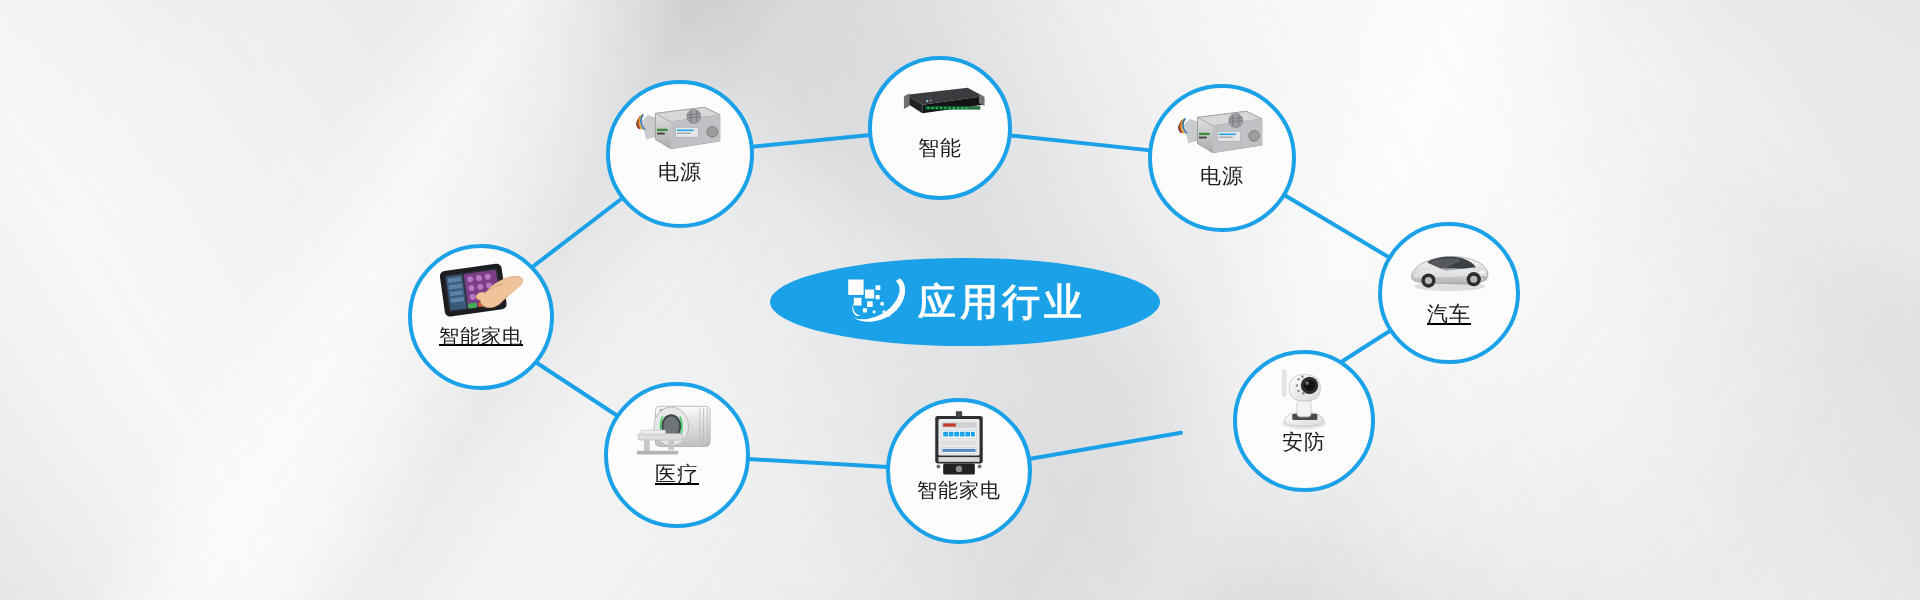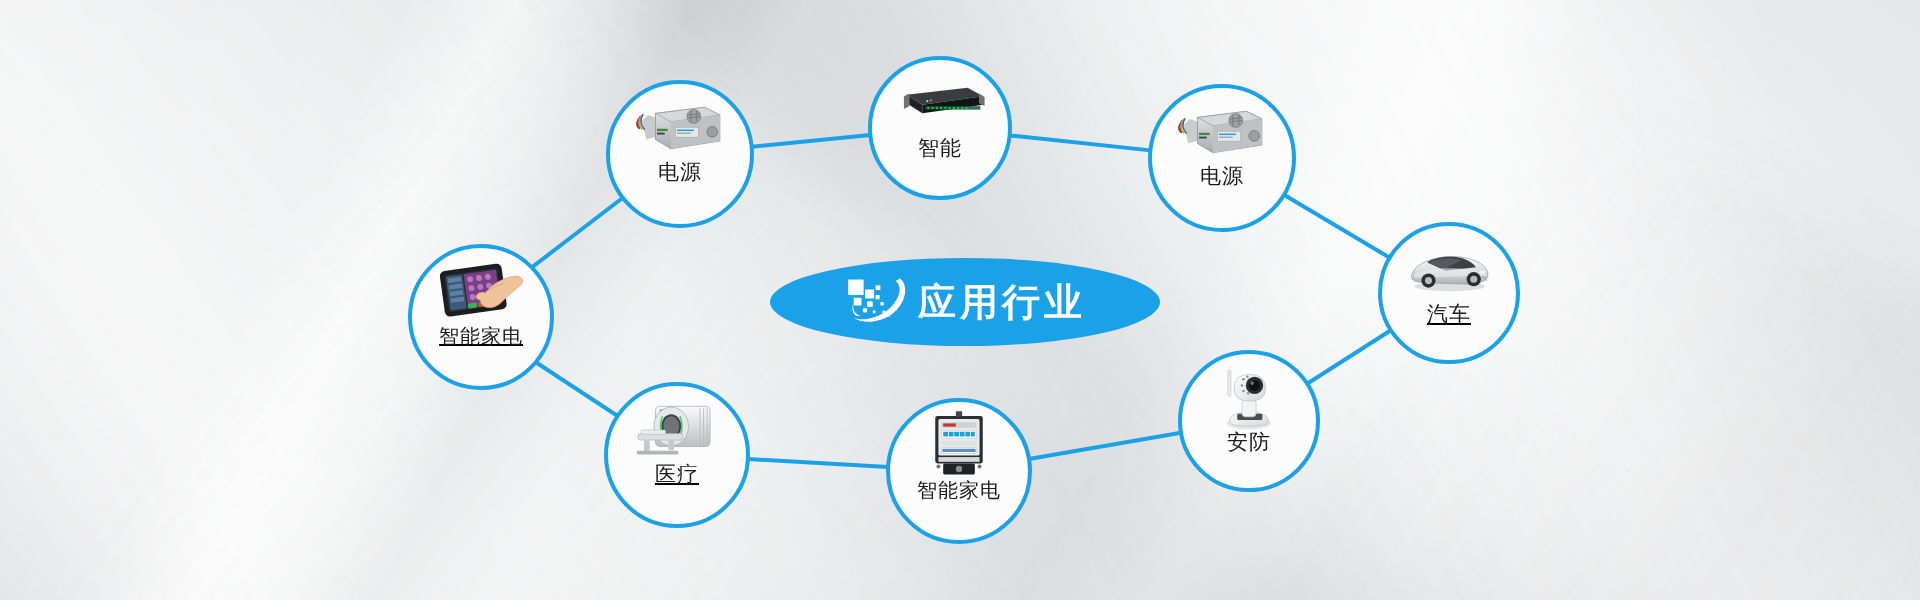--- a/index.html
+++ b/index.html
@@ -236,21 +236,21 @@
       <circle cx="36" cy="50" r="10" fill="#2b2d2f"></circle>
             <circle cx="36" cy="50" r="5" fill="#b9babc"></circle>
       <circle cx="100" cy="48" r="10" fill="#2b2d2f"></circle>
             <circle cx="100" cy="48" r="5" fill="#b9babc"></circle>
       <rect x="108" y="36" width="9" height="4" rx="2" fill="#f3f4f5"></rect>
       <path d="M112 44 q6 2 6 6" stroke="#9a9c9f" stroke-width="1.4" fill="none"></path>
     </svg>
         </div>
         <div class="lbl">汽车</div>
       </div>
-      <div class="node" style="left: 1178px; top: 350px; width: 142px; height: 142px; align-items: center;">
+      <div class="node" style="left: 1233px; top: 350px; width: 142px; height: 142px; align-items: center;">
         <div class="thumb">
     <svg viewBox="0 0 90 84" width="72" height="66">
       <defs>
               <linearGradient id="camG" x1="0" y1="0" x2="1" y2="1">
         <stop offset="0" stop-color="#ffffff"></stop>
                 <stop offset="1" stop-color="#d5d7d9"></stop>
               </linearGradient>
             </defs>
       <rect x="18" y="6" width="4" height="34" rx="2" fill="#e8e9eb" stroke="#c3c5c7" stroke-width=".7"></rect>
       <ellipse cx="45" cy="74" rx="28" ry="8" fill="#c7c9cb" opacity=".4"></ellipse>

